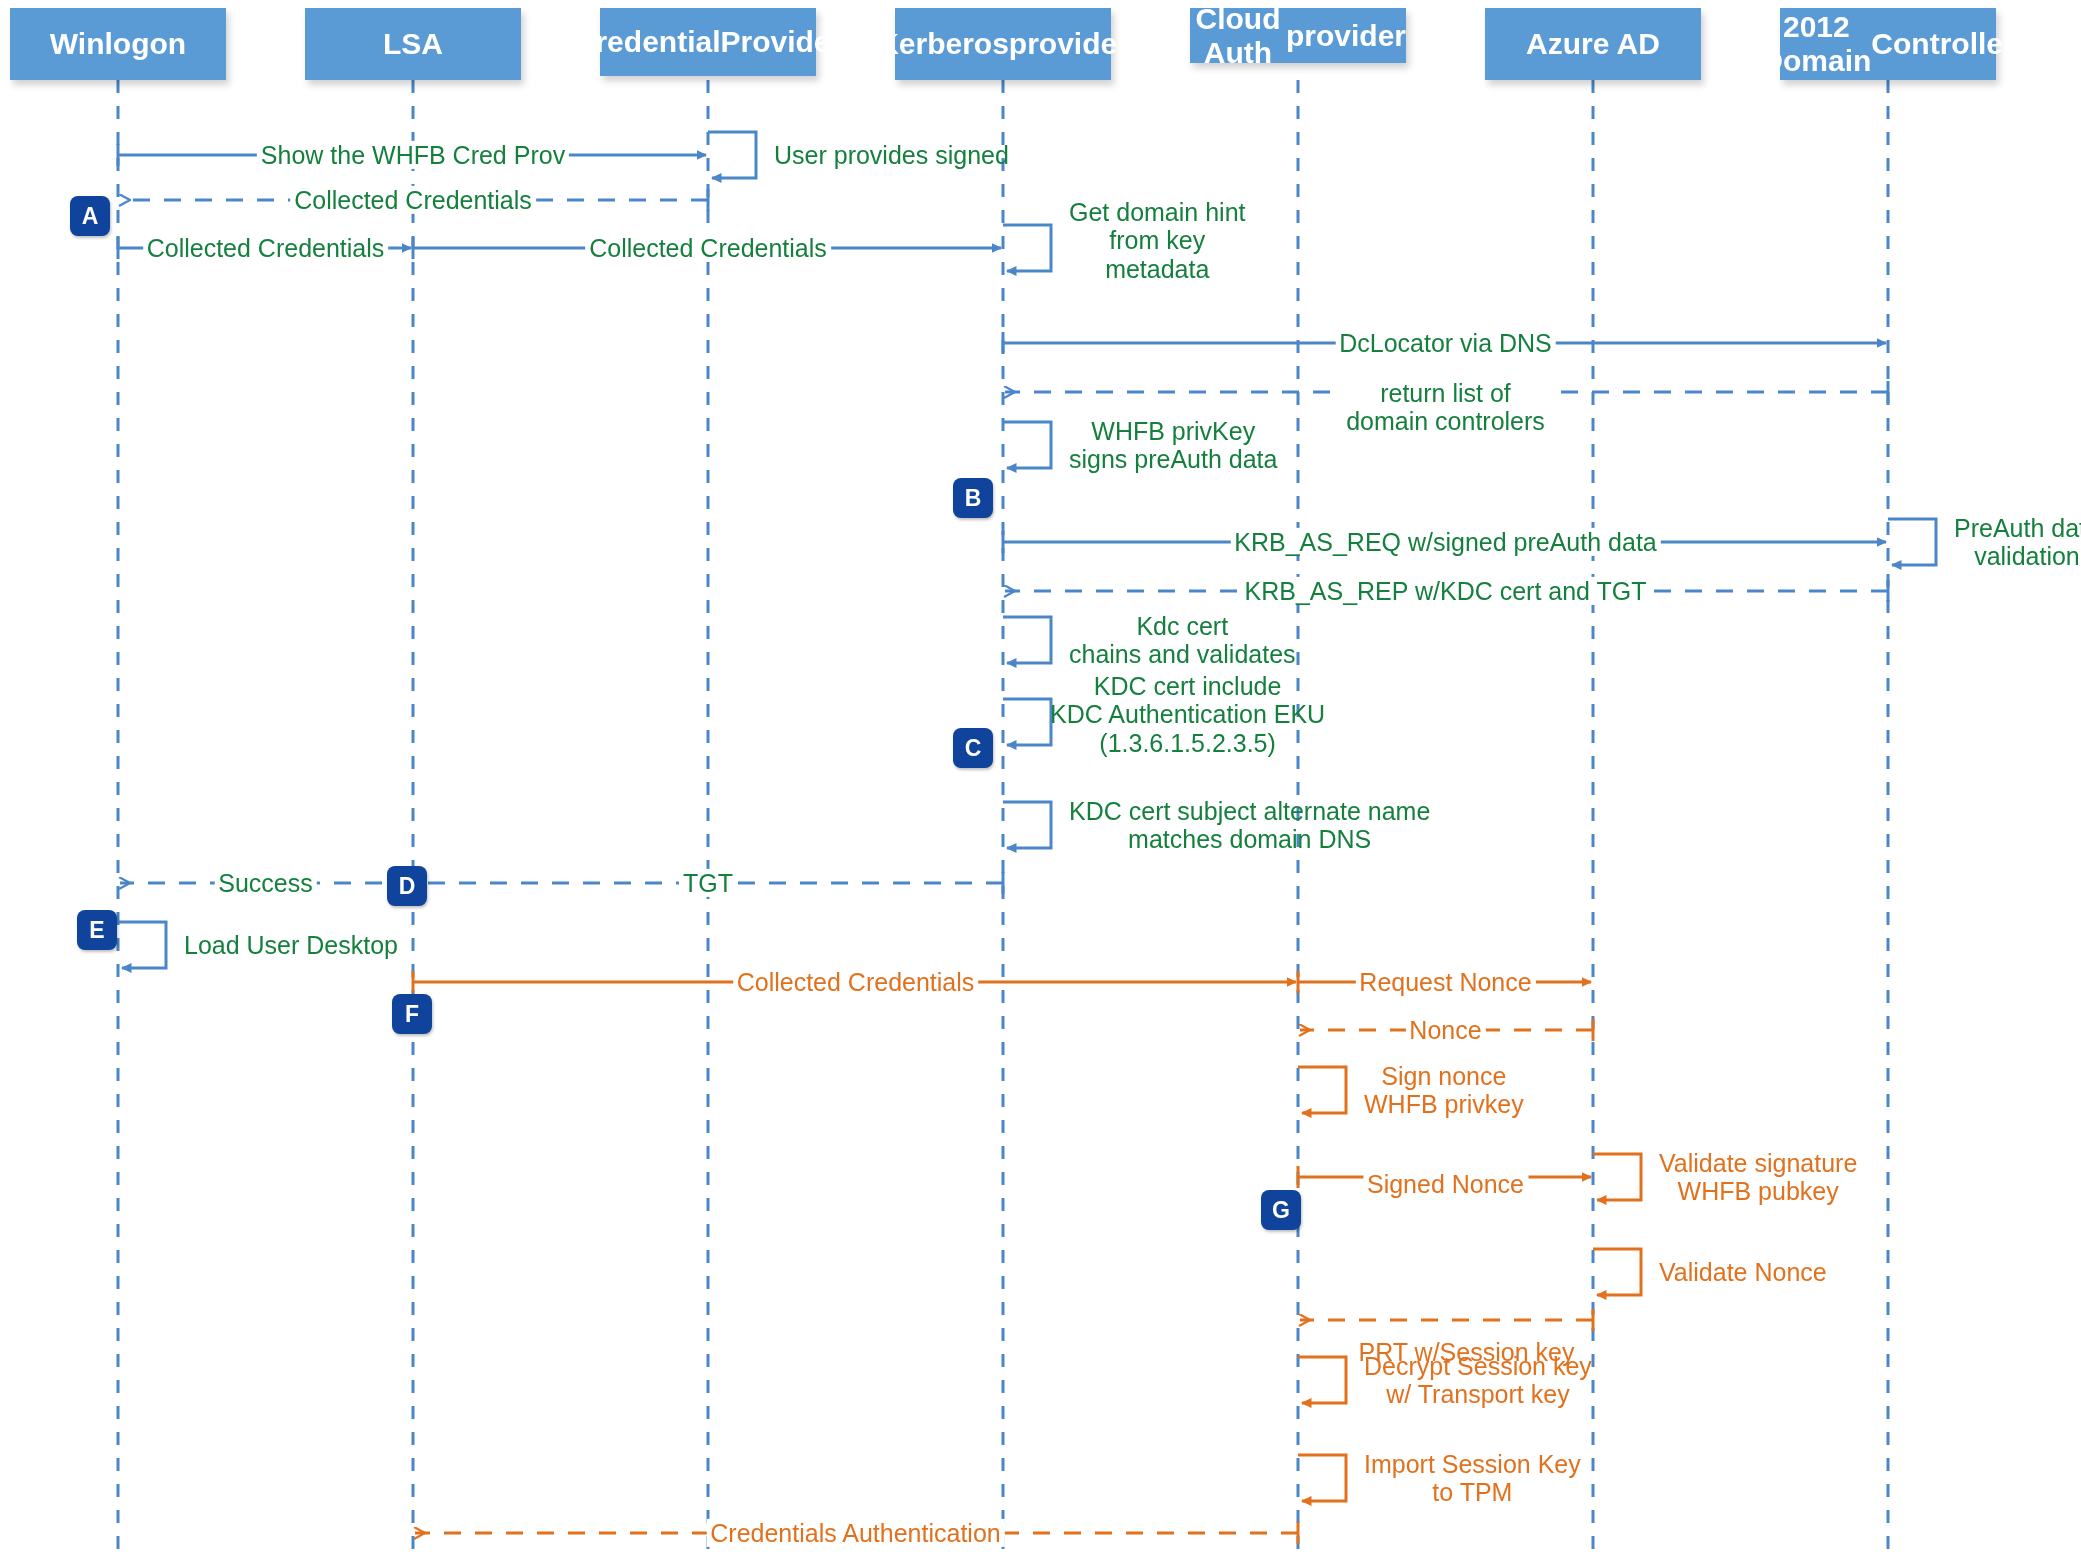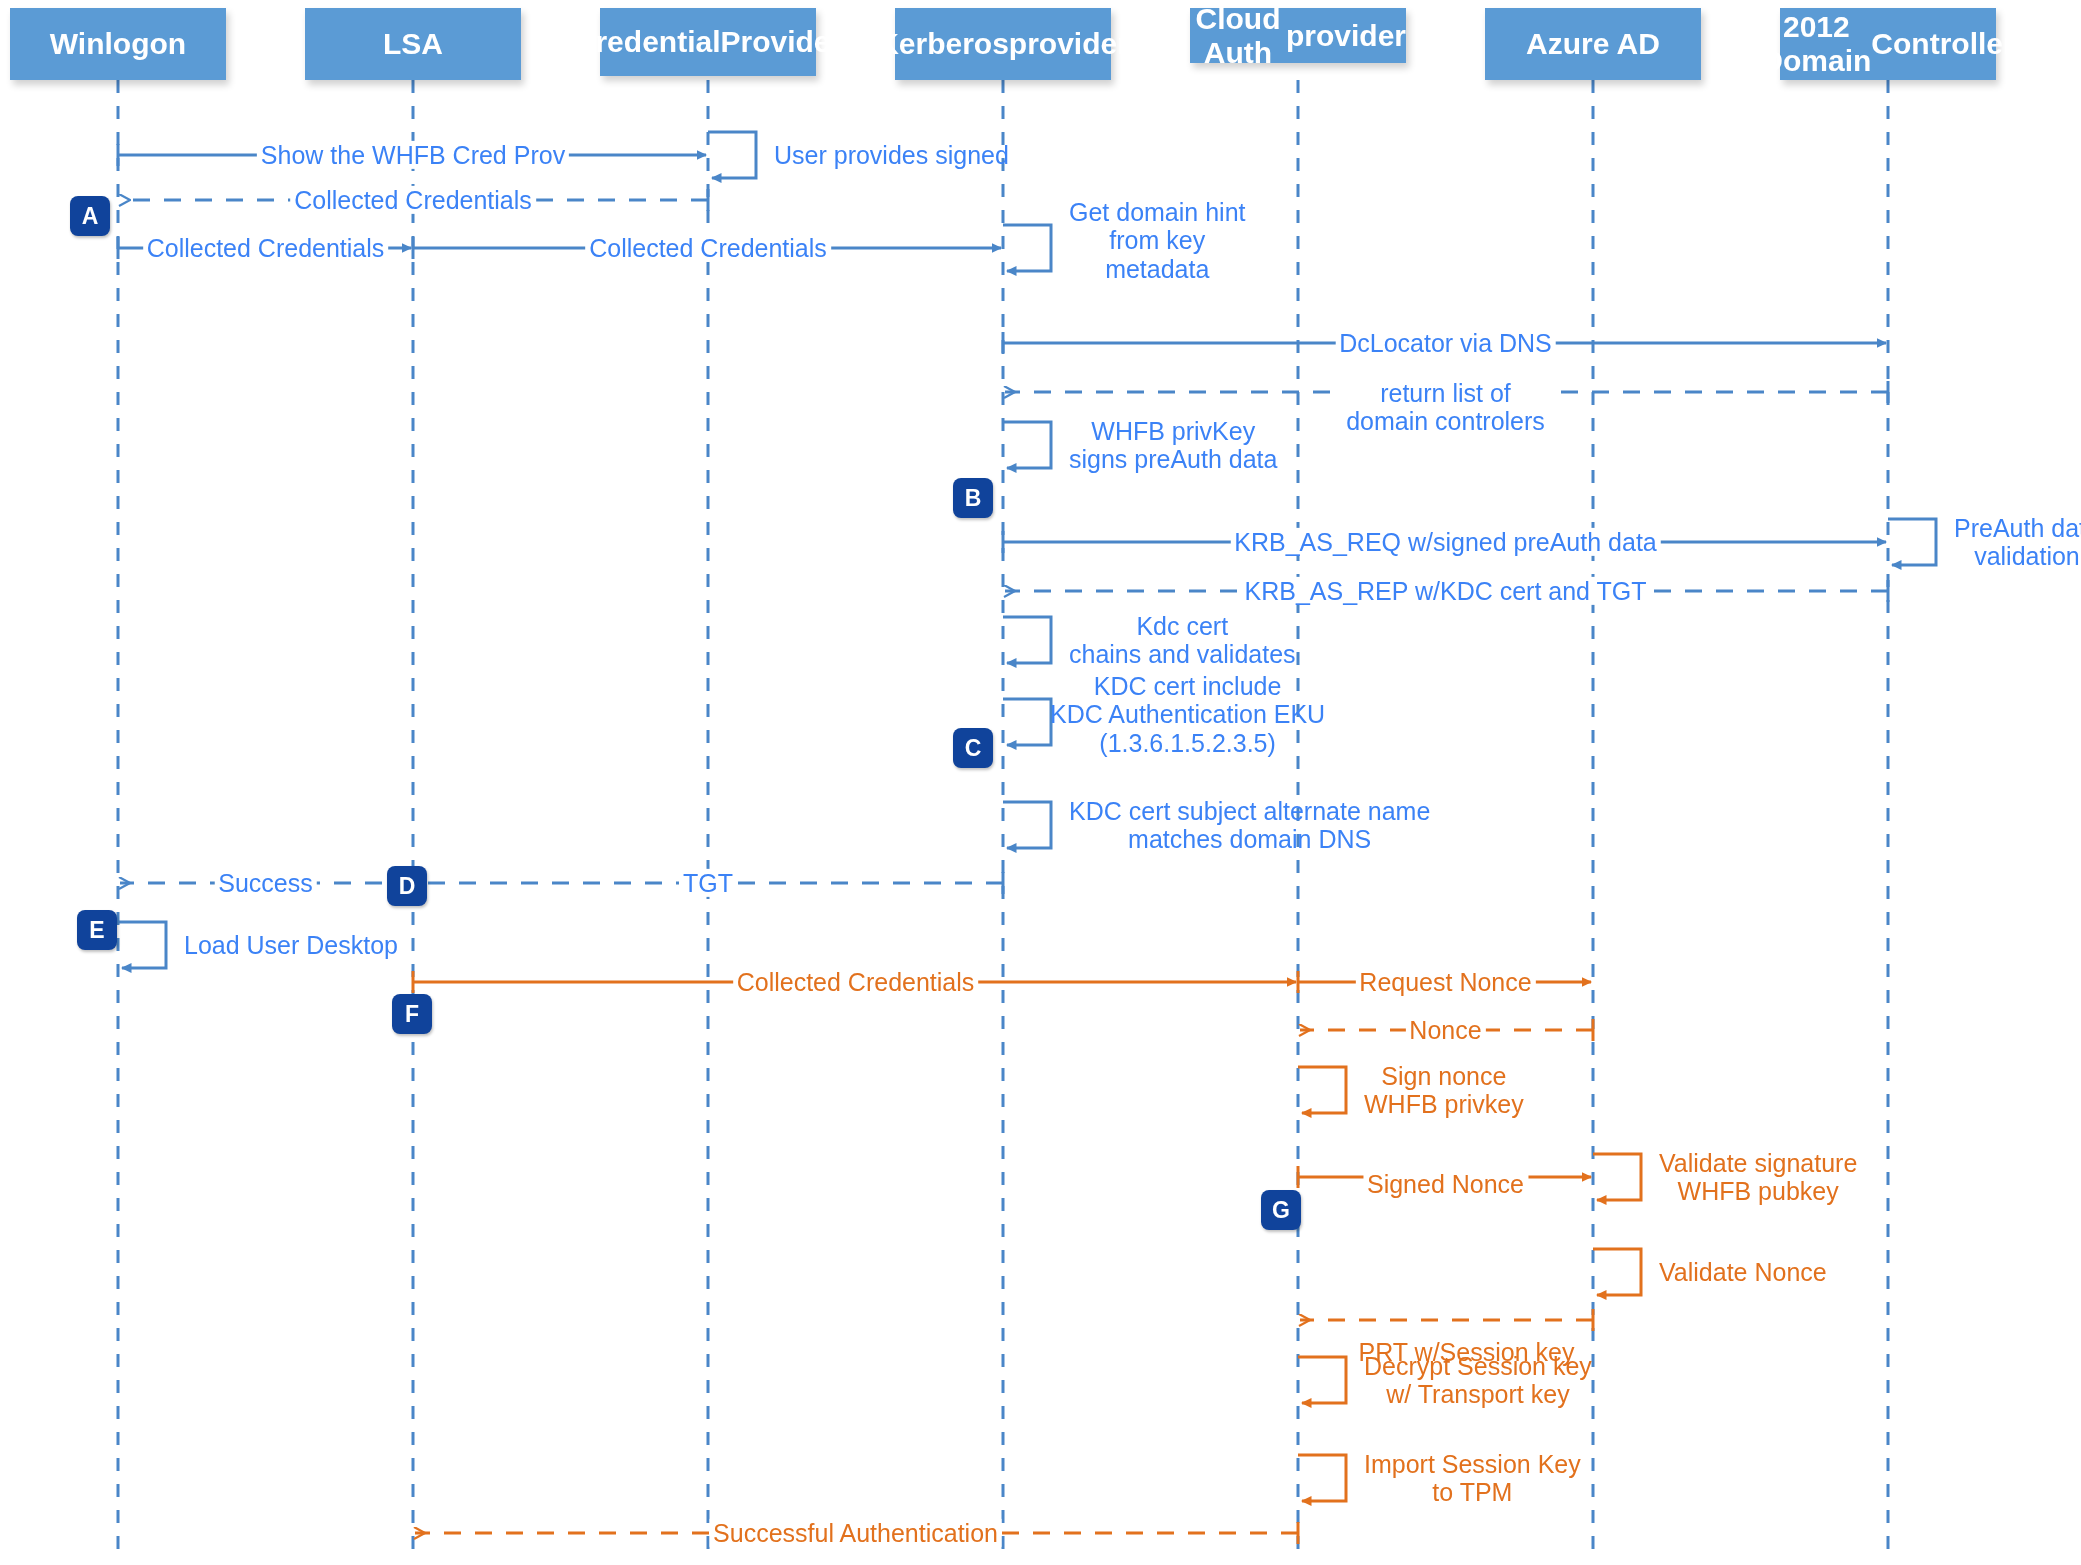--- a/index.html
+++ b/index.html
@@ -17,21 +17,21 @@
     font-family:"Liberation Sans", sans-serif;
   }
   .badge{
     position:absolute;width:40px;height:40px;border-radius:8px;
     background:#10439b;color:#fff;font-weight:bold;font-size:23px;
     display:flex;align-items:center;justify-content:center;
     font-family:"Liberation Sans", sans-serif;
     box-shadow:1px 2px 3px rgba(0,0,0,0.25);
   }
   .msg-label{
-    position:absolute;color:#3b82f6;font-size:25px;line-height:1.13;
+    position:absolute;color:#15803d;font-size:25px;line-height:1.13;
     background:#ffffff;text-align:center;white-space:pre;
     font-family:"Liberation Sans", sans-serif;
     transform:translate(-50%,-50%);padding:0 4px;
   }
   .msg-label.orange{color:#e2711d;}
   .msg-label.nobg{background:transparent;}
 </style>
 </head>
 <body>
 
@@ -179,15 +179,15 @@
 WHFB privkey</div>
       <div class="msg-label orange" style="left: 1445.5px; top: 1177px; margin-top: 7px;">Signed Nonce</div>
       <div class="msg-label orange nobg" style="left: 1655px; top: 1177px; transform: translate(0px, -50%); text-align: center;">Validate signature
 WHFB pubkey</div>
       <div class="msg-label orange nobg" style="left: 1655px; top: 1272px; transform: translate(0px, -50%); text-align: center;">Validate Nonce</div>
       <div class="msg-label orange" style="left: 1445.5px; top: 1352px; margin-left: 21px;">PRT w/Session key</div>
       <div class="msg-label orange nobg" style="left: 1360px; top: 1380px; transform: translate(0px, -50%); text-align: center;">Decrypt Session key
 w/ Transport key</div>
       <div class="msg-label orange nobg" style="left: 1360px; top: 1478px; transform: translate(0px, -50%); text-align: center;">Import Session Key
 to TPM</div>
-      <div class="msg-label orange" style="left: 855.5px; top: 1533px;">Successful Authentication</div>
+      <div class="msg-label orange" style="left: 855.5px; top: 1533px;">Credentials Authentication</div>
     </div>
 </div>
 
 </body></html>

